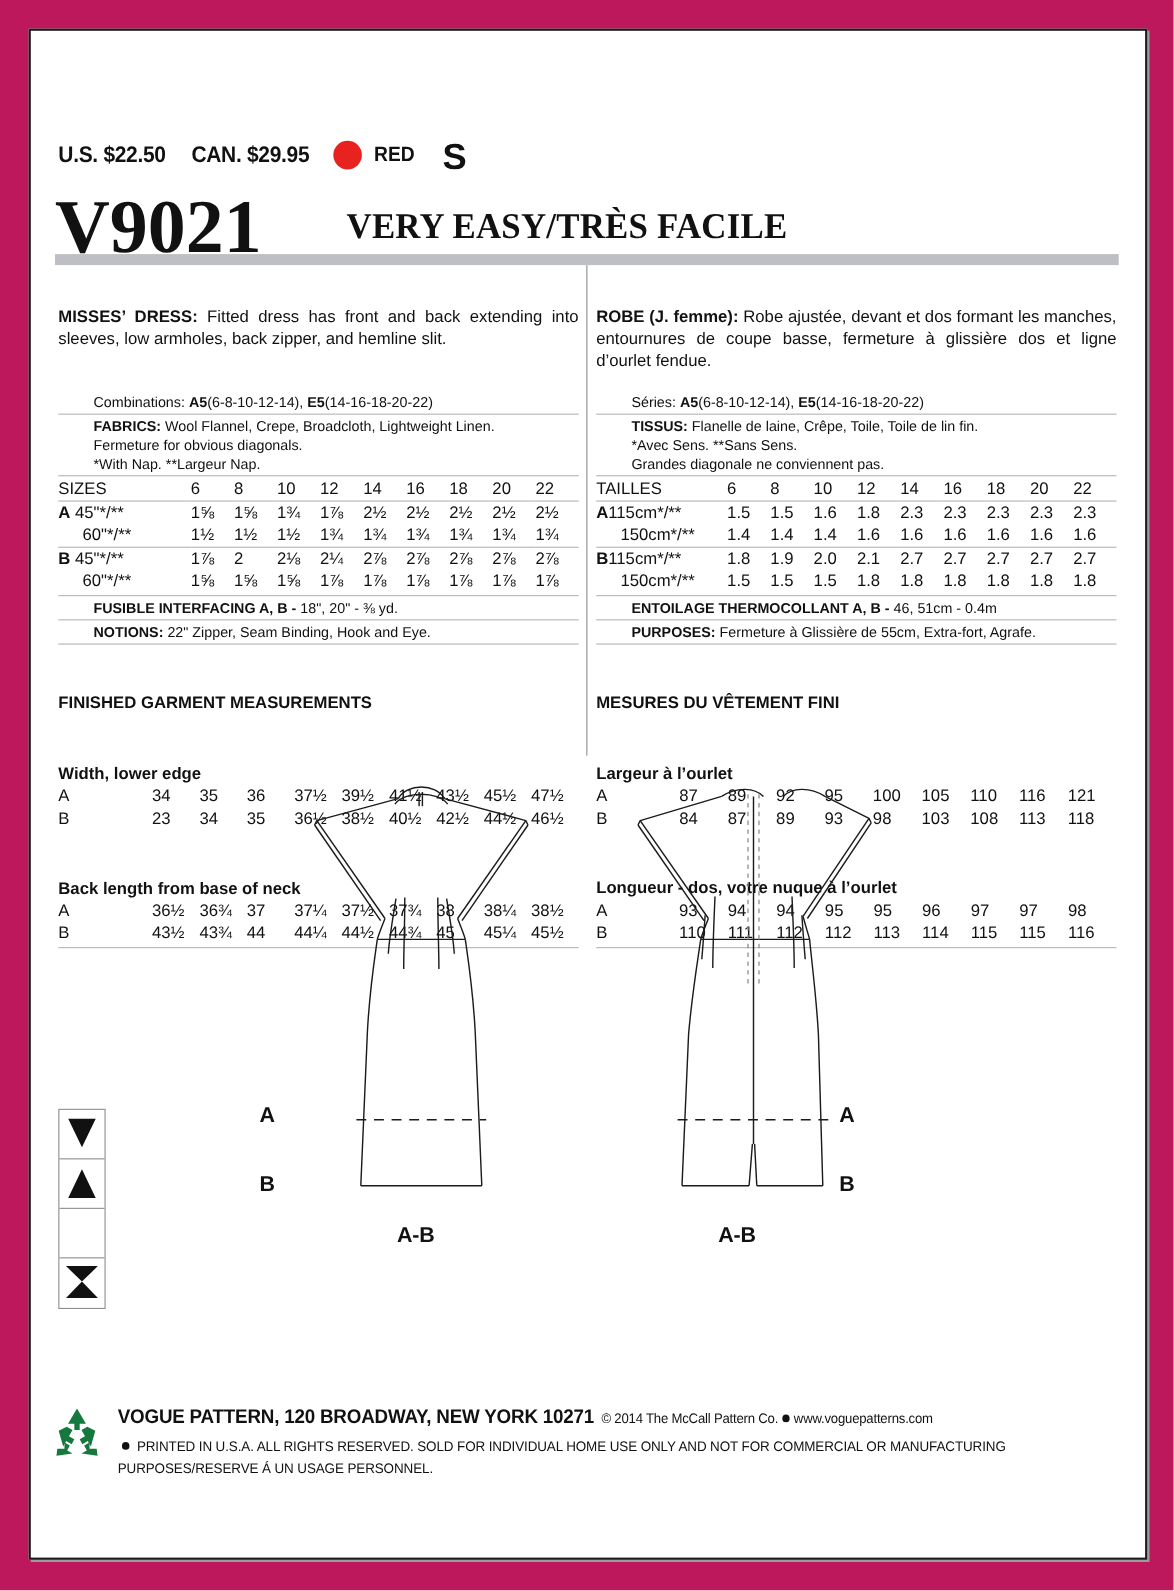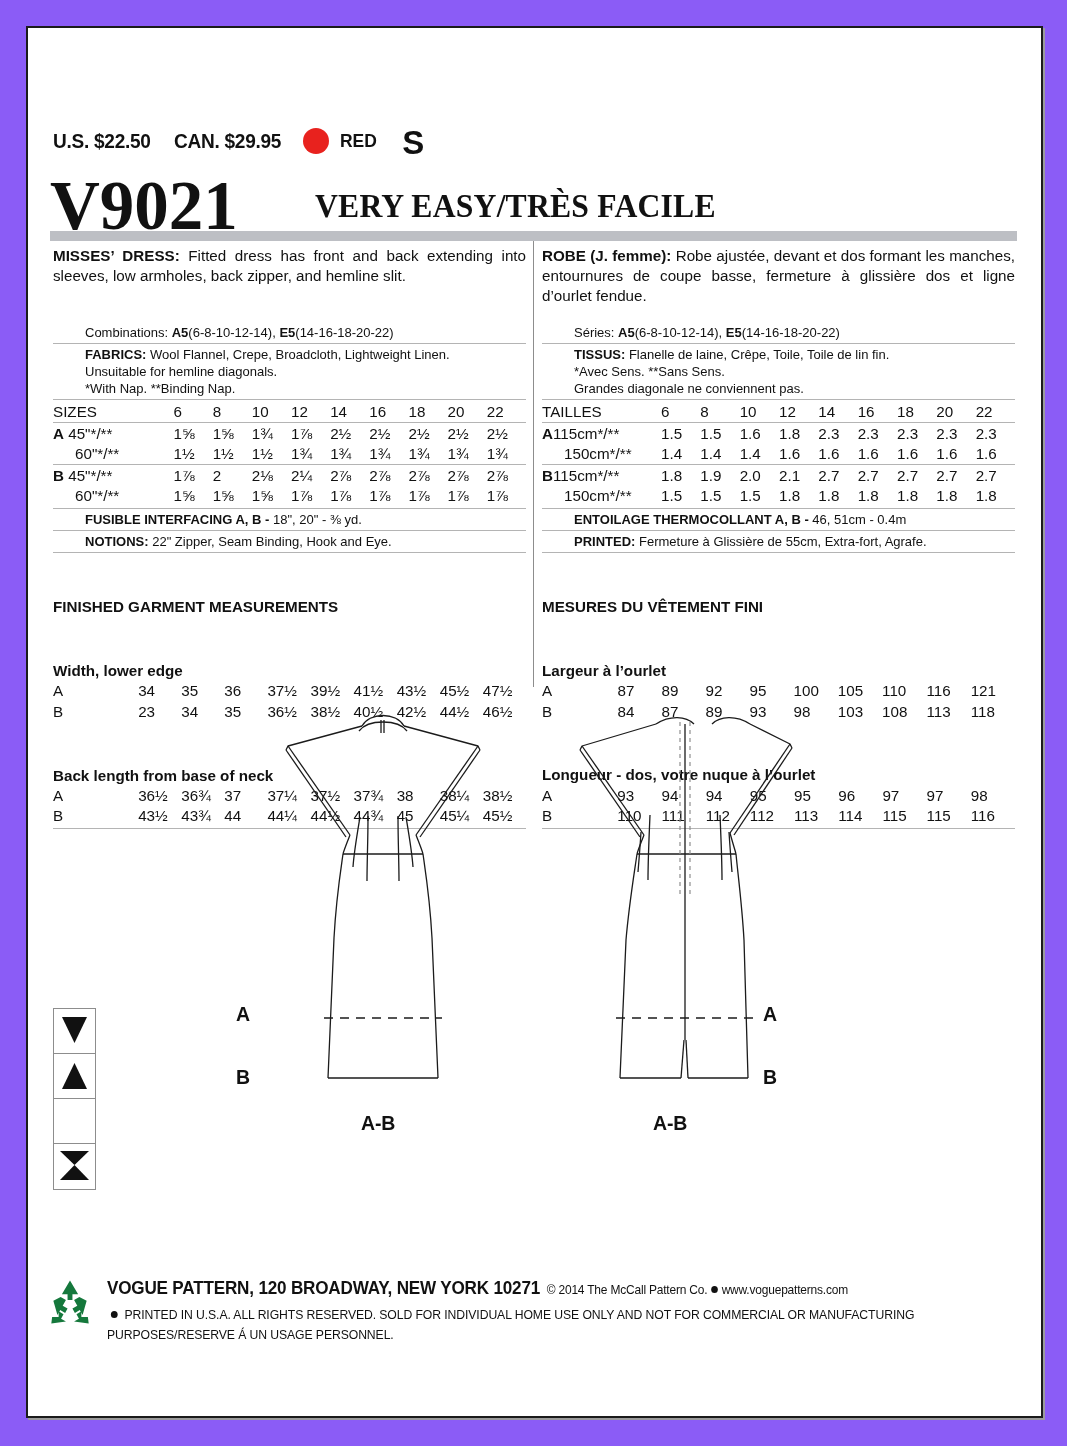--- a/index.html
+++ b/index.html
@@ -3,21 +3,21 @@
 <meta charset="utf-8">
 <style>
   * { box-sizing: border-box; margin: 0; padding: 0; }
   html, body {
     width: 1067px; height: 1446px;
     background: #ffffff;
     font-family: "Liberation Sans", sans-serif;
     color: #111111;
     overflow: hidden;
   }
-  #page { position: relative; width: 1067px; height: 1446px; background: #8b5cf6; padding-left: 23px; }
+  #page { position: relative; width: 1067px; height: 1446px; background: #be185d; padding-left: 23px; }
 
   
   #frame {
     position: absolute;
     left: 26px; top: 26px;
     width: 1017px; height: 1392px;
     border: 2px solid #1b1b1b;
     box-shadow: 2px 2px 0 0 #9b9b9b;
     background: #fff;
   }
@@ -66,21 +66,21 @@
   .vdivider {
     position: absolute; left: 533px; top: 241px;
     width: 1px; height: 446px; background: #8d8d8d;
   }
 
   
   .col { position: absolute; top: 246px; width: 473px; }
   .col.left  { left: 53px; }
   .col.right { left: 542px; }
 
-  .para { font-size: 15.2px; line-height: 1.31; text-align: justify; }
+  .para { font-size: 15.2px; line-height: 1.31; text-align: justify; margin-top: 33px; }
   .b { font-weight: bold; }
   .rule { height: 1px; background: #b4b4b4; margin: 2px 0; }
   .line { font-size: 13px; line-height: 1.31; white-space: nowrap; margin-left: 32px; }
 
   
   table.grid { border-collapse: collapse; width: 100%; font-size: 15.2px; }
   table.grid td { padding: 0.5px 0; line-height: 1.28; white-space: nowrap; vertical-align: bottom; }
   td.lbl { text-align: left; }
   td.num { text-align: left; }
   .rowrule td { border-top: 1px solid #b4b4b4; }
@@ -161,22 +161,22 @@
     <div style="height:38px"></div>
 
     <div class="line">
       <span>Combinations: </span><span class="b">A5</span><span>(6-8-10-12-14), </span><span class="b">E5</span><span>(14-16-18-20-22)</span>
     </div>
     <div class="rule"></div>
 
     <div class="line">
       <span class="b">FABRICS:</span><span> Wool Flannel, Crepe, Broadcloth, Lightweight Linen.</span>
     </div>
-    <div class="line">Unsuitable for hemline diagonals.</div>
-    <div class="line">*With Nap. **Binding Nap.</div>
+    <div class="line">Fermeture for obvious diagonals.</div>
+    <div class="line">*With Nap. **Largeur Nap.</div>
 
     <div class="rule"></div>
 
     <table class="grid">
       <tbody>
           <tr>
         <td class="lbl c-lbl">SIZES</td>
         <td class="num c-n">6</td>
         <td class="num c-n">8</td>
         <td class="num c-n">10</td>
@@ -397,21 +397,21 @@
       </tr>
     </tbody>
       </table>
 
     <div class="rule"></div>
     <div class="line">
       <span class="b">ENTOILAGE THERMOCOLLANT A, B -</span><span> 46, 51cm - 0.4m</span>
     </div>
     <div class="rule"></div>
     <div class="line">
-      <span class="b">PRINTED:</span><span> Fermeture à Glissière de 55cm, Extra-fort, Agrafe.</span>
+      <span class="b">PURPOSES:</span><span> Fermeture à Glissière de 55cm, Extra-fort, Agrafe.</span>
     </div>
     <div class="rule"></div>
 
     <div class="secthead">MESURES DU VÊTEMENT FINI</div>
     <div class="secthead">Largeur à l’ourlet</div>
 
     <table class="grid">
       <tbody>
           <tr>
         <td class="lbl c-lblFR">A</td>

